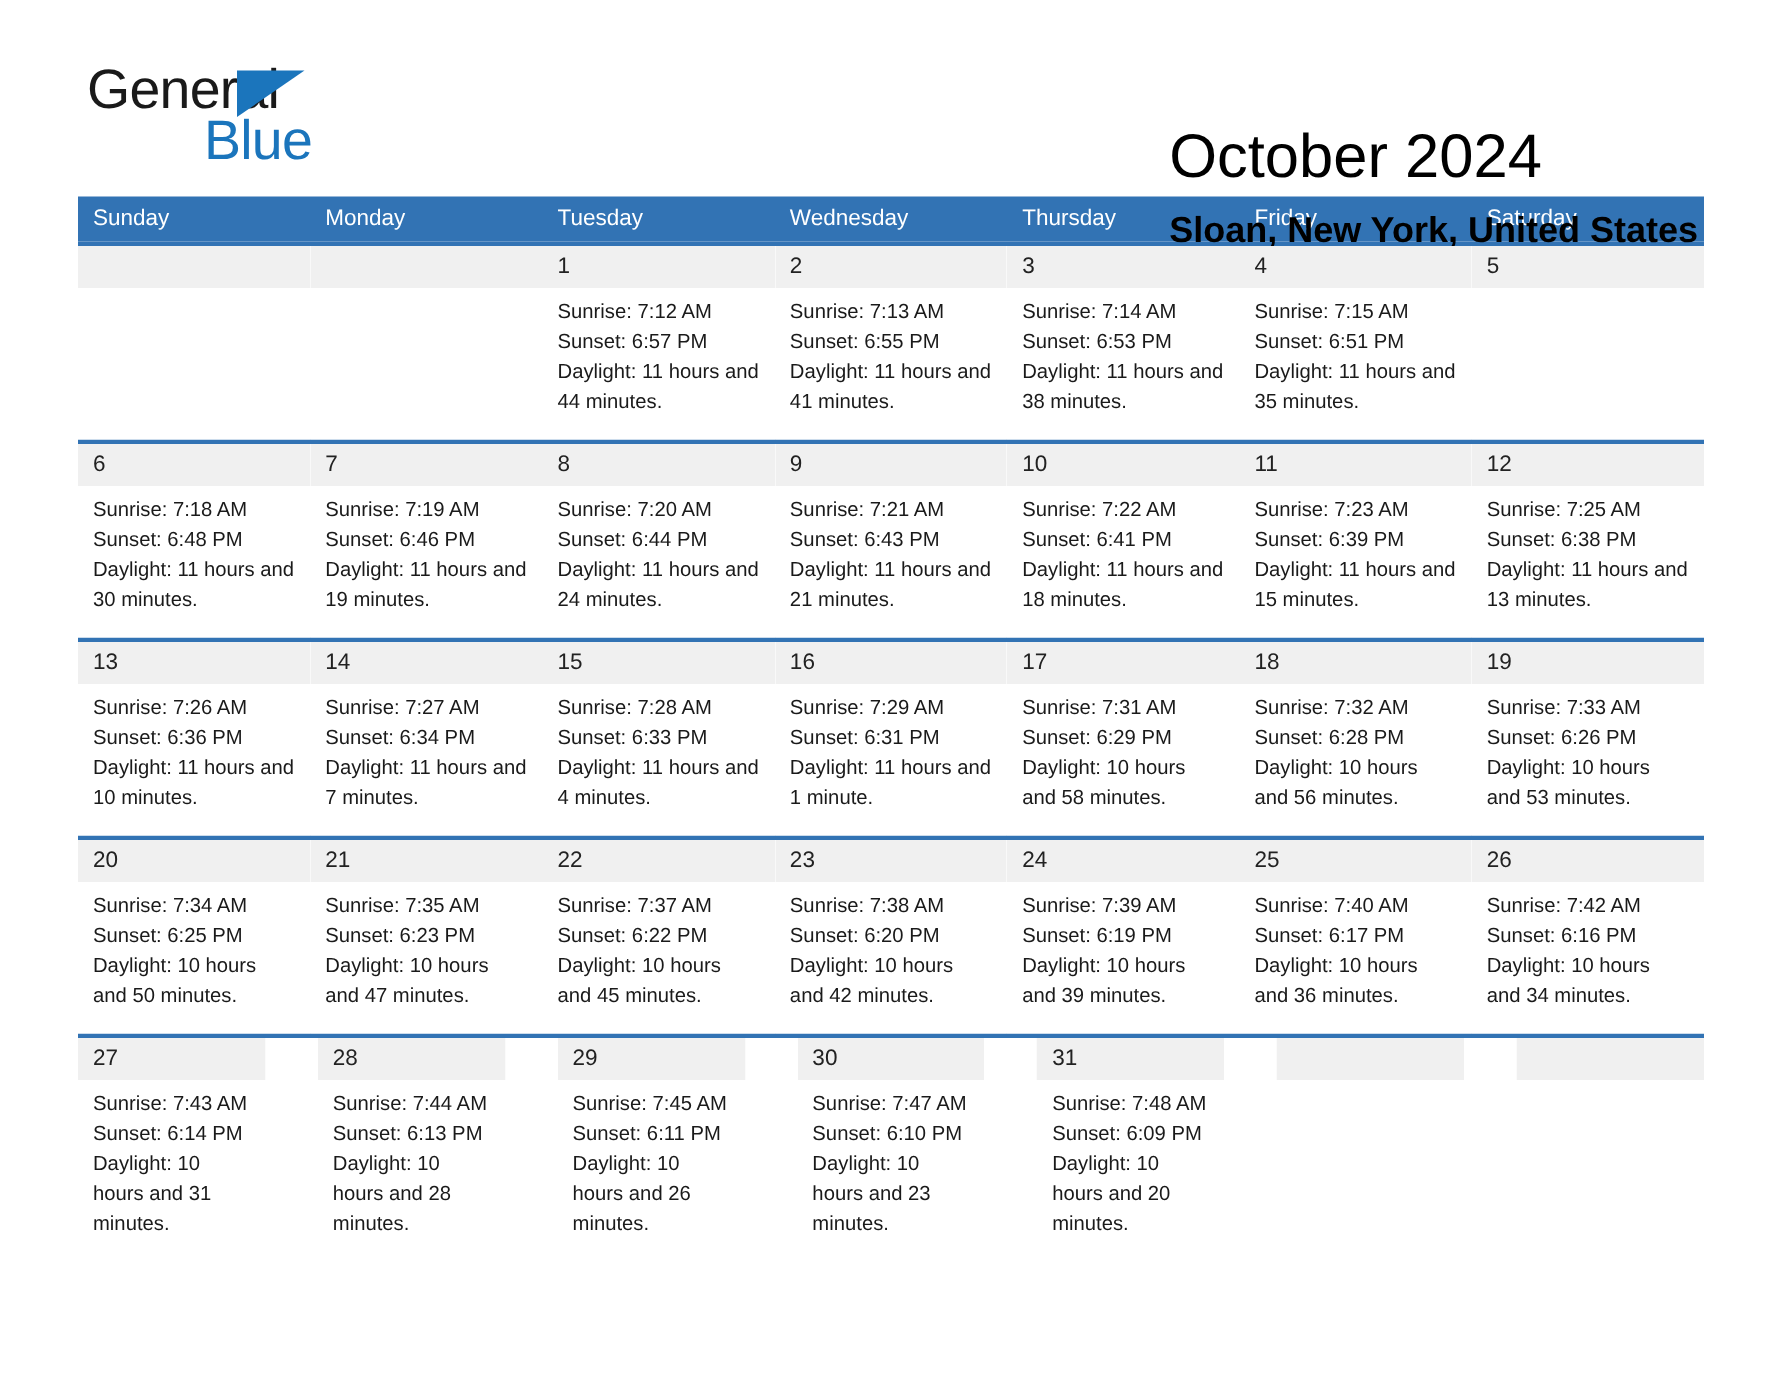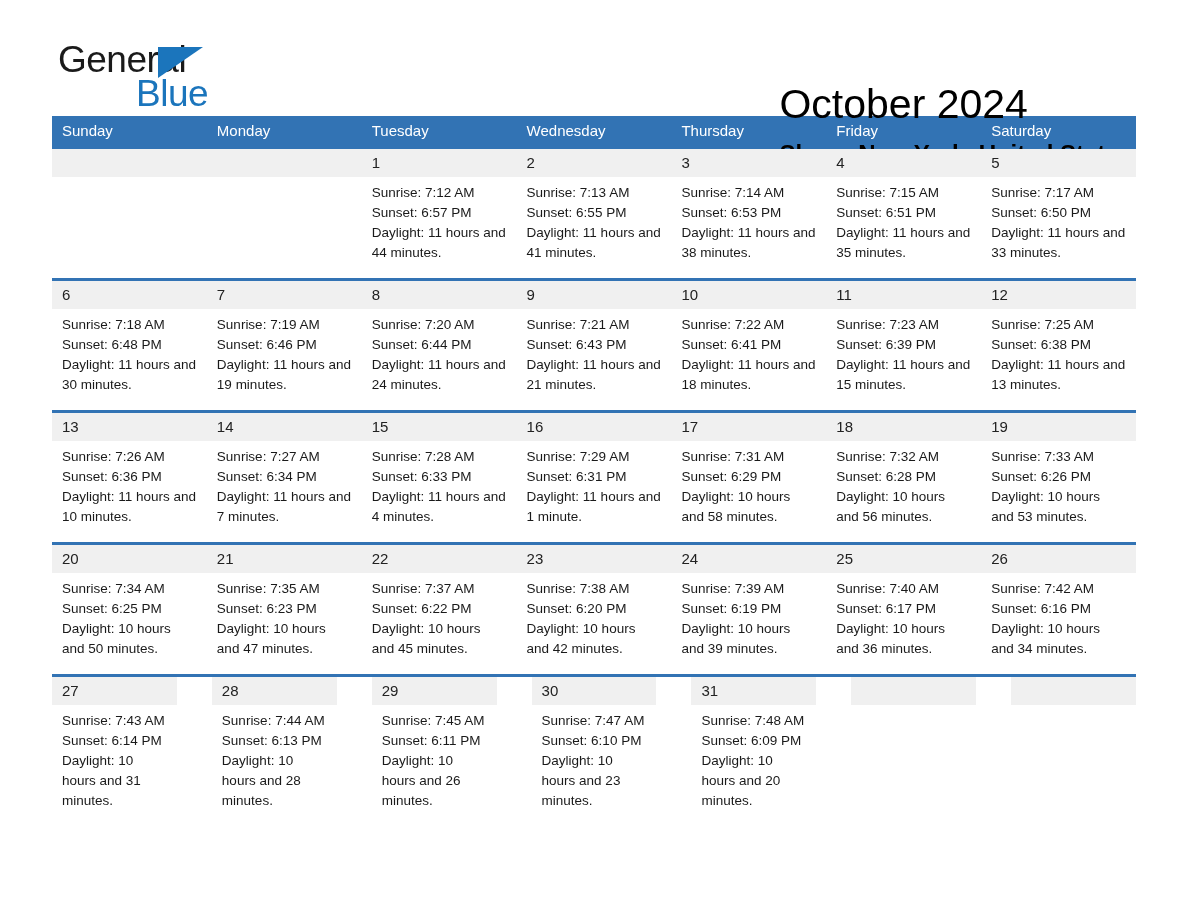--- a/index.html
+++ b/index.html
@@ -83,21 +83,21 @@
     margin-top: 13px;
     font-size: 24px;
     line-height: 25px;
     font-weight: 700;
     color: #000;
   }
 
   
   .calendar {
     width: 1084px;
-    margin-top: 4px;
+    margin-top: 19px;
   }
   .weekdays {
     display: flex;
     background: #3273b4;
     height: 30px;
   }
   .weekday {
     flex: 1 1 0;
     color: #ffffff;
     font-size: 15px;
@@ -214,25 +214,20 @@
           <div class="day">
             <div class="day-number">4</div>
             <div class="day-info">
               <div>Sunrise: 7:15 AM</div>
               <div>Sunset: 6:51 PM</div>
               <div class="daylight">Daylight: 11 hours and 35 minutes.</div>
             </div>
           </div>
           <div class="day">
             <div class="day-number">5</div>
-            <div class="day-info">
-              <div>Sunrise: 7:17 AM</div>
-              <div>Sunset: 6:50 PM</div>
-              <div class="daylight">Daylight: 11 hours and 33 minutes.</div>
-            </div>
           </div>
         </div>
         <div class="week">
           <div class="day">
             <div class="day-number">6</div>
             <div class="day-info">
               <div>Sunrise: 7:18 AM</div>
               <div>Sunset: 6:48 PM</div>
               <div class="daylight">Daylight: 11 hours and 30 minutes.</div>
             </div>

